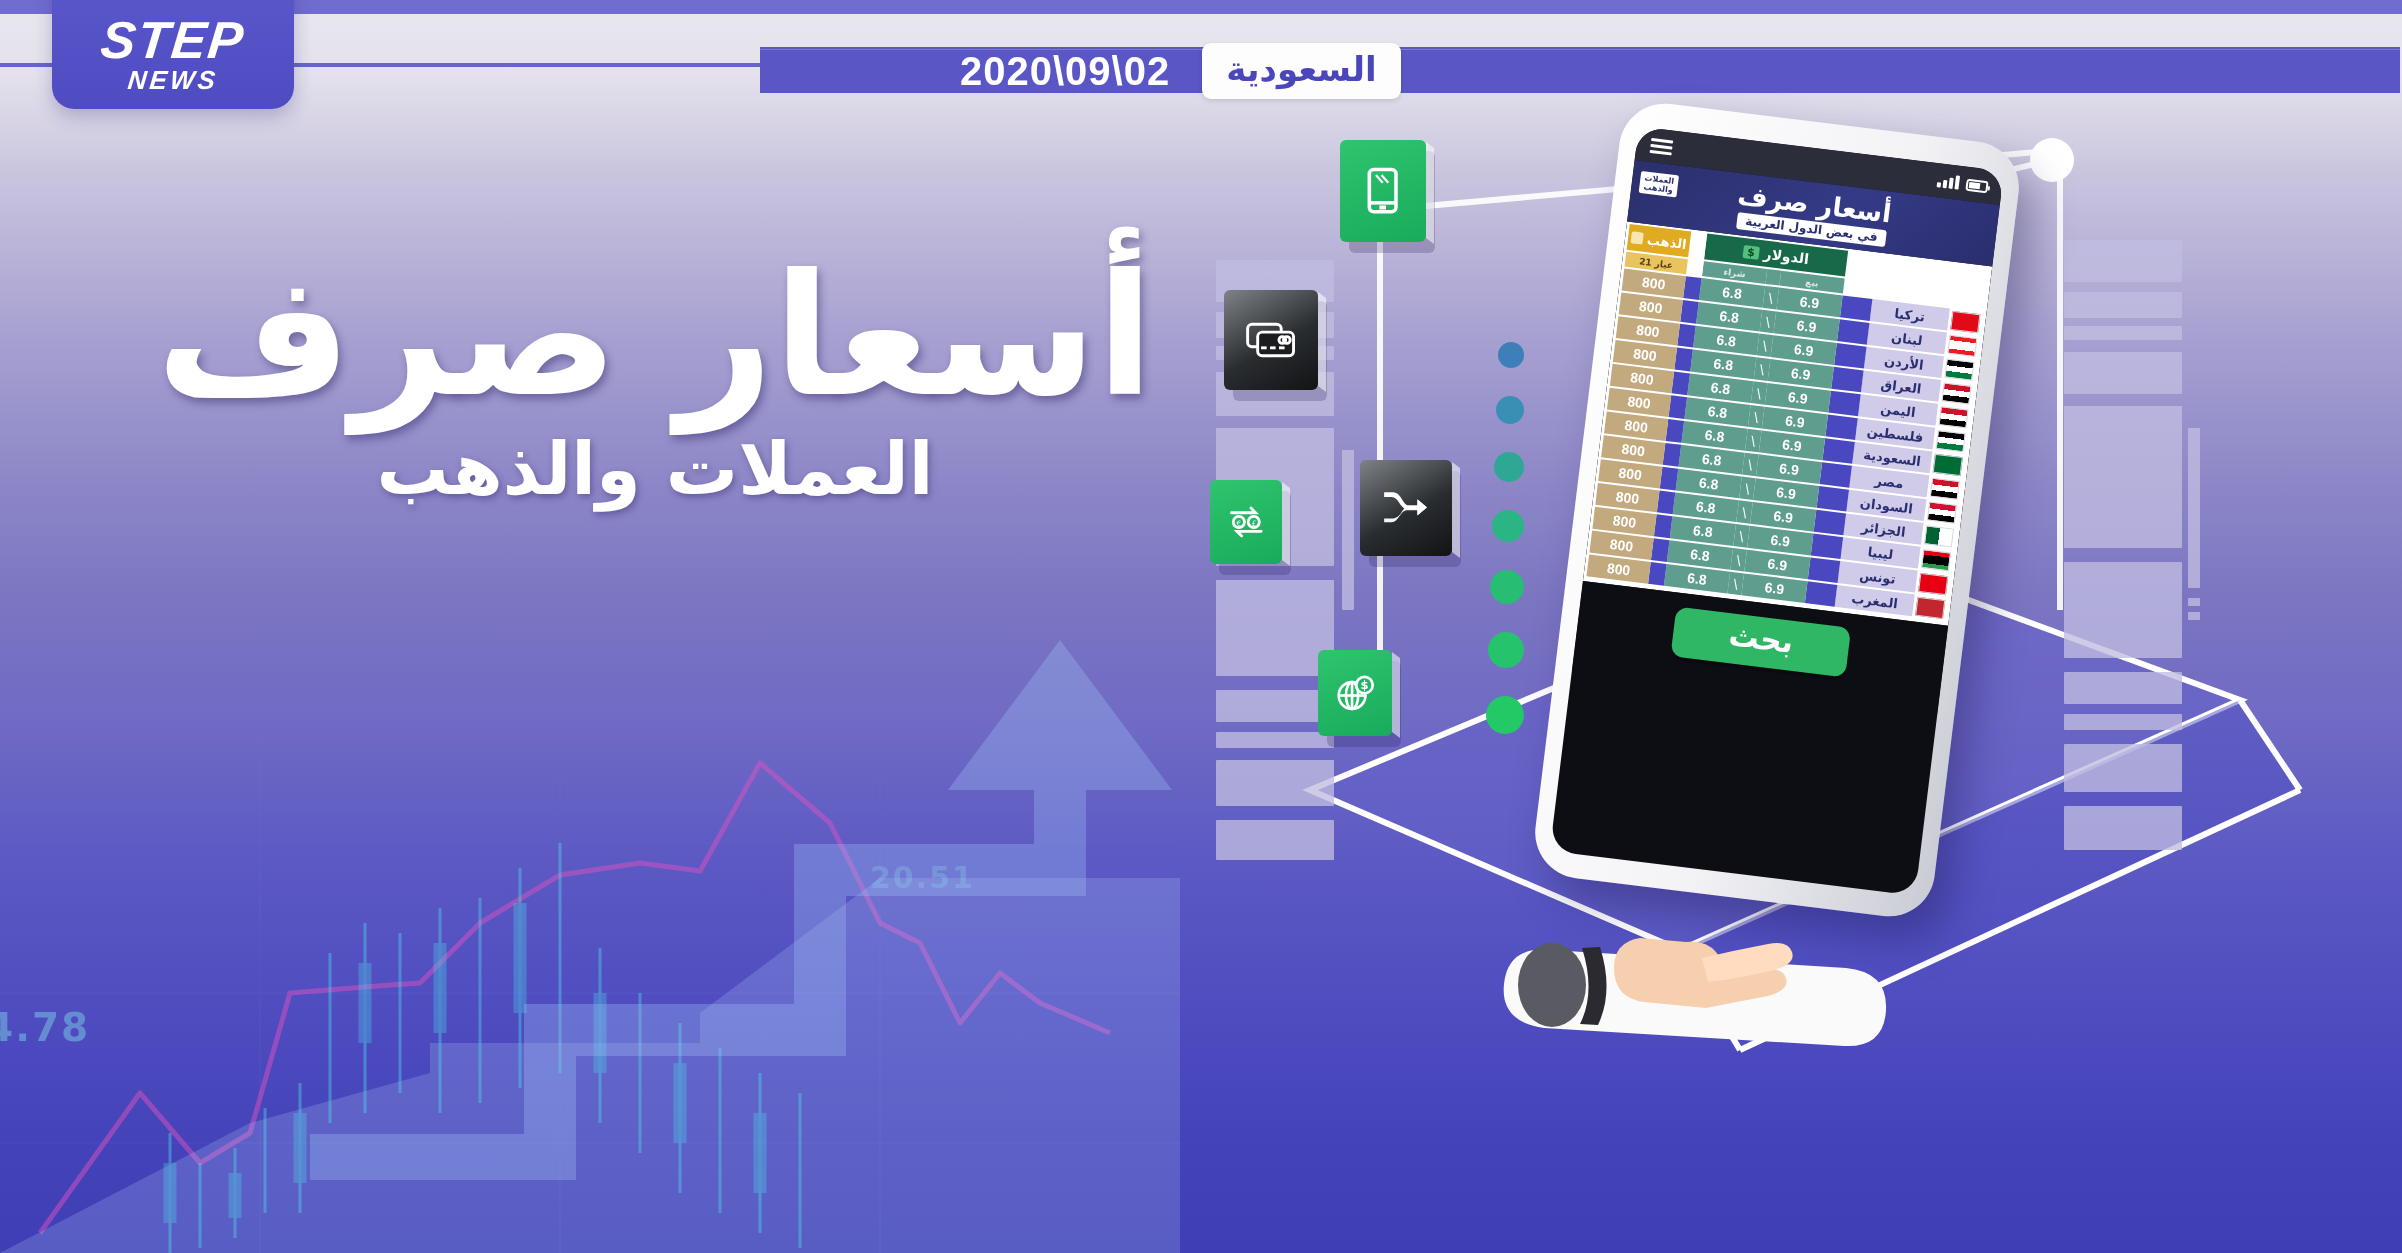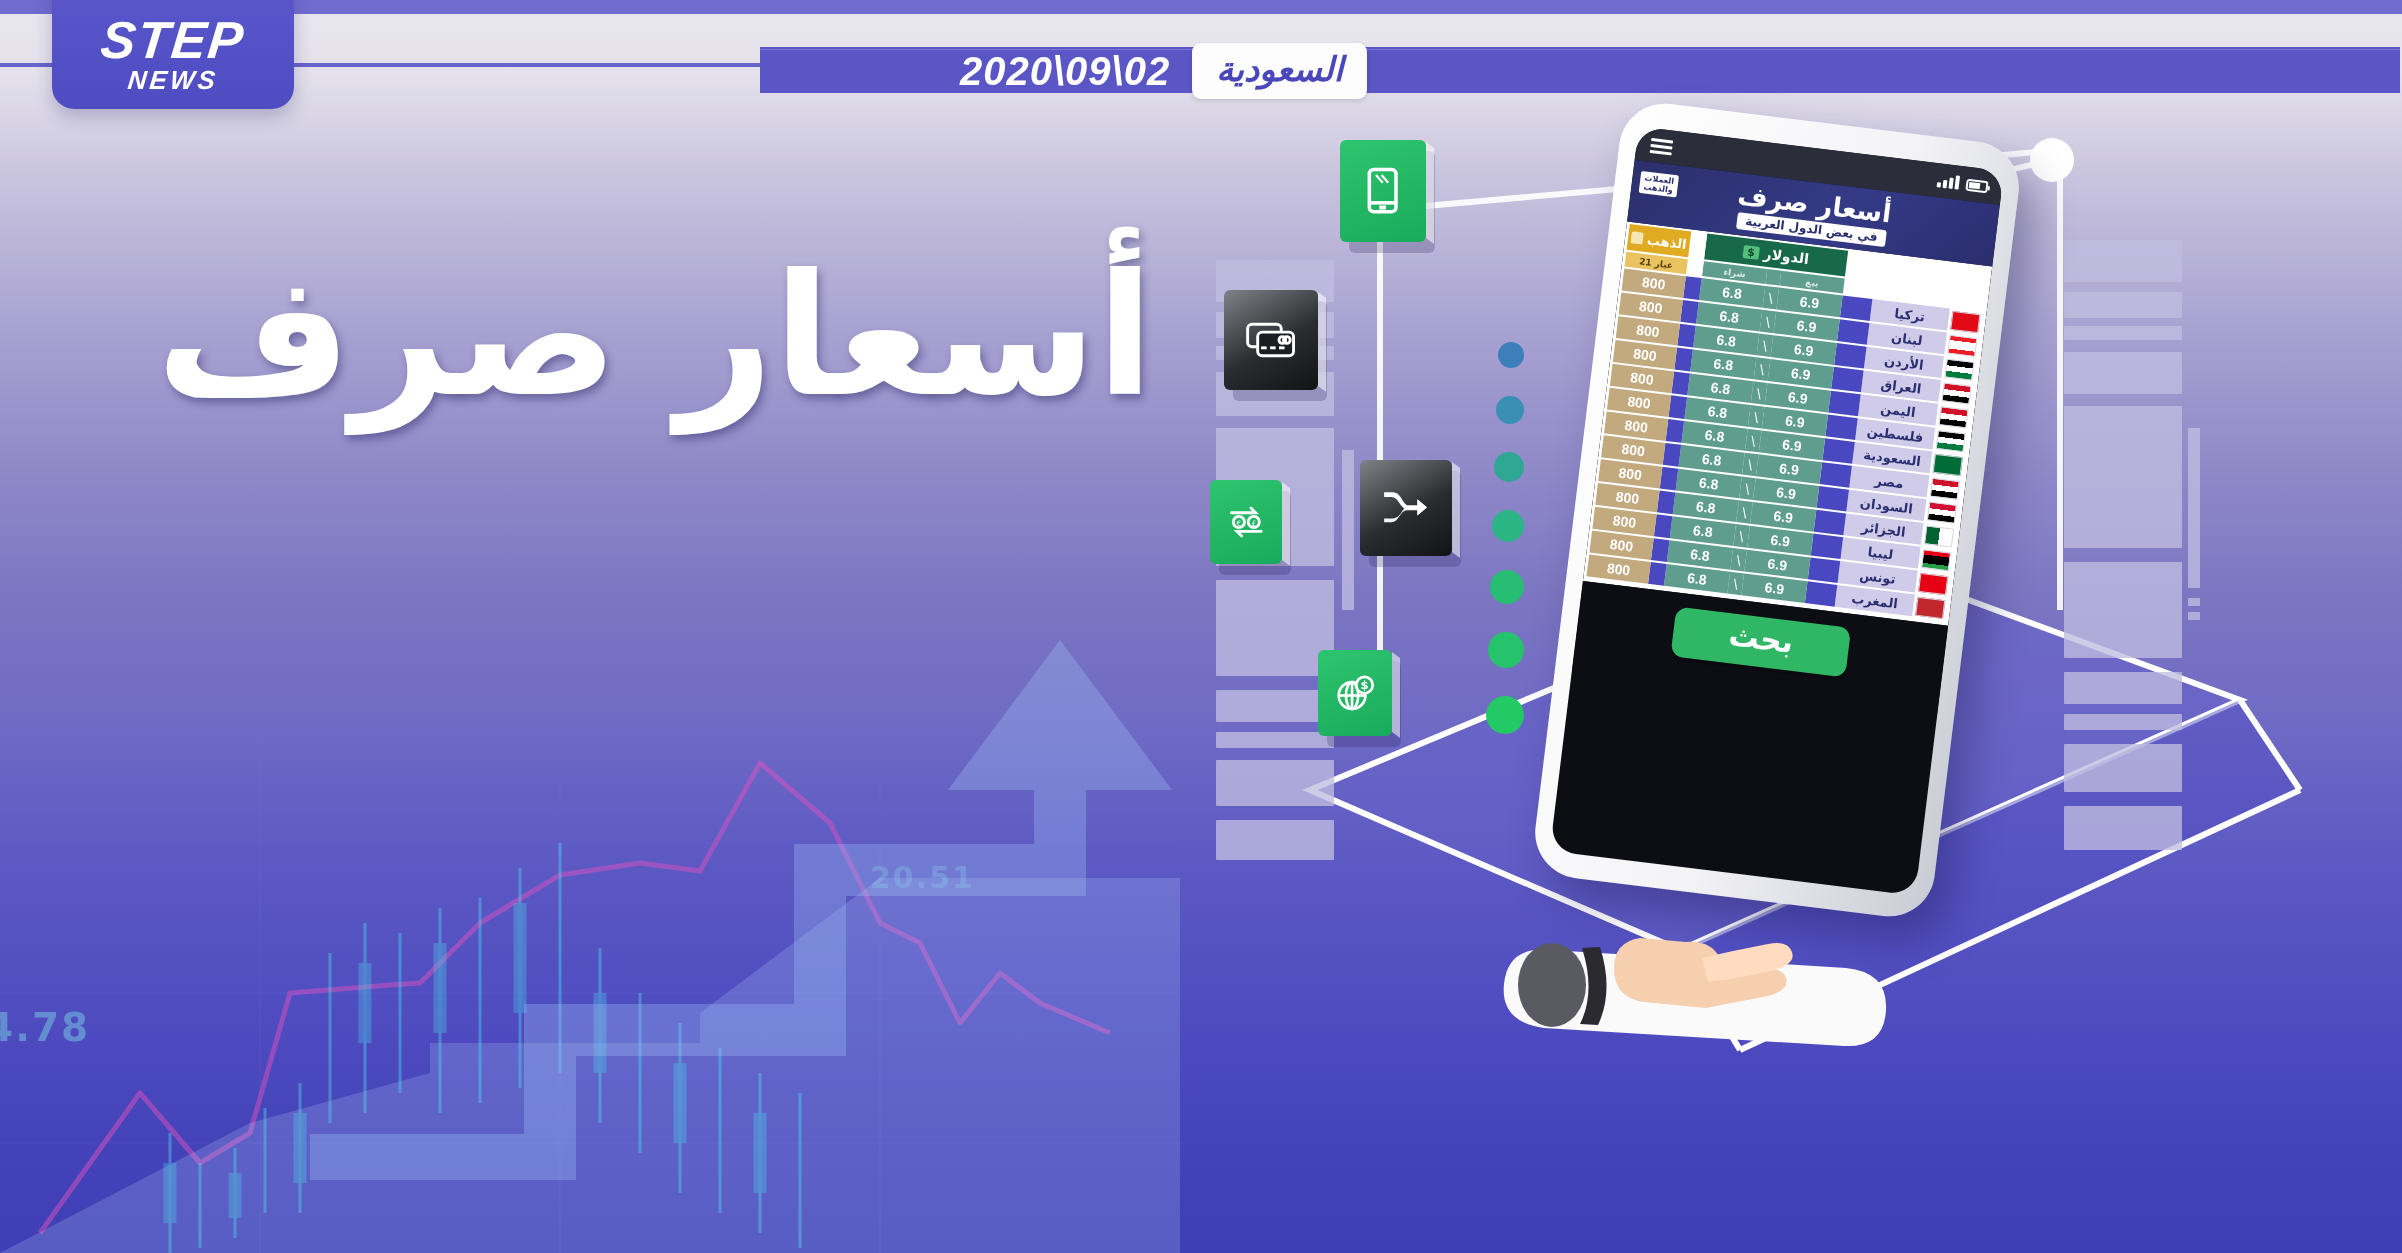--- a/index.html
+++ b/index.html
@@ -58,21 +58,21 @@
     font-family:"Liberation Sans", sans-serif;
   }
   .logo .news {
     color:#fff; font-weight:800; font-size:26px; letter-spacing:3px;
     font-style:italic; line-height:1; transform:skewX(-6deg); margin-top:2px;
     font-family:"Liberation Sans", sans-serif;
   }
 
   .dateWrap {
     position:absolute; left:960px; top:40px; height:62px;
-    display:flex; align-items:center; gap:22px; direction:ltr;font-style:italic;
+    display:flex; align-items:center; gap:32px; direction:ltr;
   }
   .dateText {
     color:#ffffff; font-size:40px; font-weight:700; letter-spacing:1px;
     font-family:"Liberation Sans", sans-serif;
   }
   .dayBadge {
     background:#fdfdfd; border-radius:9px; padding:9px 24px 13px;
     color:#4a47bb; font-size:34px; font-weight:800;
     font-family:"DejaVu Sans", sans-serif; line-height:1;
     box-shadow:0 2px 5px rgba(0,0,0,.12);
@@ -294,20 +294,21 @@
     <span class="dayBadge">السعودية</span>
   </div>
 
   <div class="logo">
     <div class="step">STEP</div>
     <div class="news">NEWS</div>
   </div>
 
   <div class="headline">
     <div class="h-main">أسعار صرف</div>
+    <div class="h-sub">العملات والذهب</div>
   </div>
 
   <div class="illus">
 
     <svg class="platform" viewBox="0 0 1162 1080">
       <polygon points="70,700 620,470 1000,610 440,860" fill="#6561c9" opacity=".55"></polygon>
       <polygon points="70,700 620,470 1000,610 440,860" fill="none" stroke="#ffffff" stroke-width="6"></polygon>
       <polygon points="440,860 1000,610 1060,700 500,960" fill="#4f4dc1" opacity=".5"></polygon>
       <polyline points="440,860 500,960" fill="none" stroke="#ffffff" stroke-width="6"></polyline>
       <polyline points="1000,610 1060,700" fill="none" stroke="#ffffff" stroke-width="6"></polyline>

